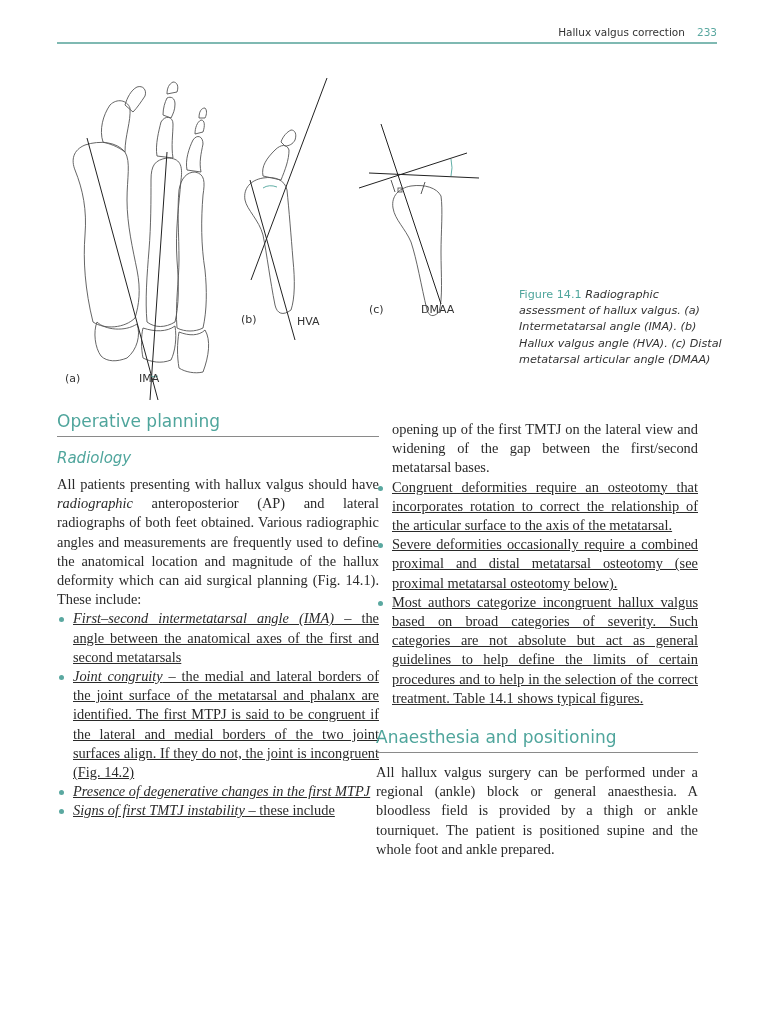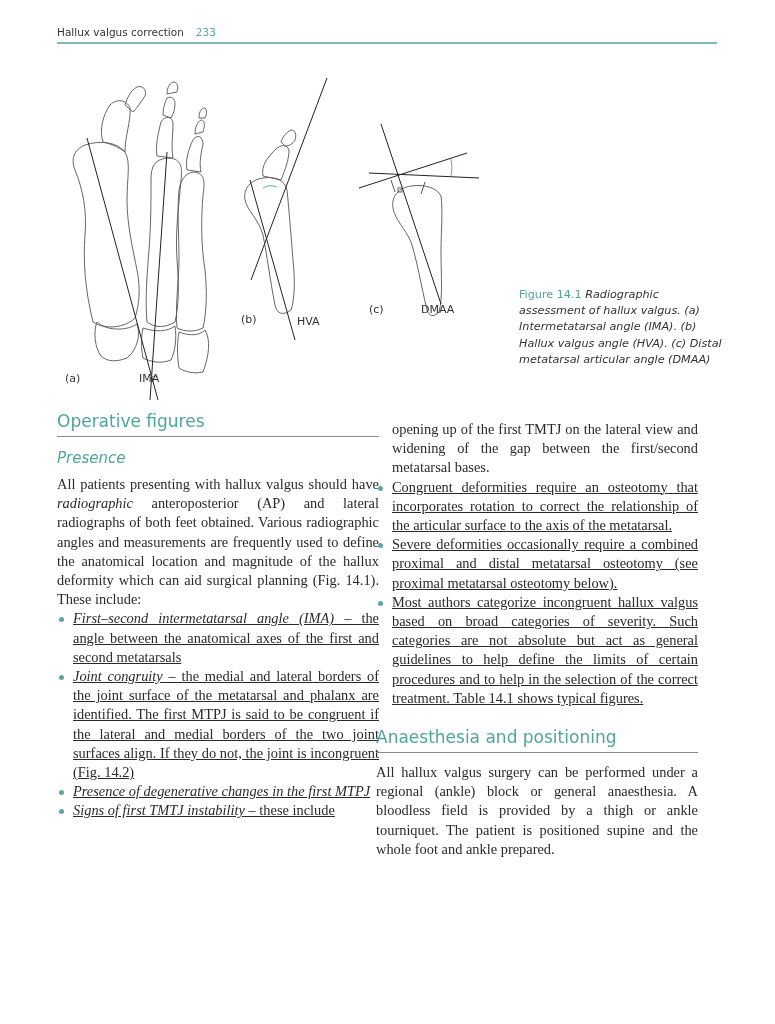--- a/index.html
+++ b/index.html
@@ -1,17 +1,17 @@
 <!DOCTYPE html>
 <html><head>
 <meta charset="utf-8">
 <style>
   html, body { margin:0; padding:0; background:#fff; }
   body { width:775px; height:1024px; position:relative; overflow:hidden; font-family:"Liberation Serif", serif; color:#2a2a2a; }
-  .running-head { position:absolute; top:26px; left:57px; width:660px; height:16px; font-family:"DejaVu Sans", sans-serif; font-size:10.5px; color:#333; }
+  .running-head { position:absolute; top:26px; left:57px; width:660px; height:16px; text-align:right; font-family:"DejaVu Sans", sans-serif; font-size:10.5px; color:#333; }
   .running-head .pg { color:#5aa8a0; margin-left:12px; }
   .head-rule { position:absolute; top:42px; left:57px; width:660px; height:2px; background:#7fb9b2; }
   .figure { position:absolute; top:60px; left:55px; width:470px; height:340px; }
   .figure svg { width:100%; height:100%; }
   .fig-label { font-family:"DejaVu Sans", sans-serif; font-size:11px; fill:#333; }
   .caption { position:absolute; left:519px; top:287px; width:205px; font-family:"DejaVu Sans", sans-serif; font-size:11.2px; line-height:16.2px; color:#333; font-style:italic; }
   .caption .fnum { color:#4fa59c; font-style:normal; }
   .col { position:absolute; width:322px; font-size:14.4px; line-height:19.2px; text-align:justify; }
   .col.left { left:57px; top:410px; }
   .col.right { left:376px; top:420px; }
@@ -90,22 +90,22 @@
     <text class="fig-label" x="366" y="253" stroke="none">DMAA</text>
   </svg>
 </div>
 
 <div class="caption">
   <span class="fnum">Figure 14.1</span>
   <span>Radiographic assessment of hallux valgus. (a) Intermetatarsal angle (IMA). (b) Hallux valgus angle (HVA). (c) Distal metatarsal articular angle (DMAA)</span>
 </div>
 
 <div class="col left">
-  <div class="h2">Operative figures</div>
-  <div class="h3">Presence</div>
+  <div class="h2">Operative planning</div>
+  <div class="h3">Radiology</div>
   <p><span>All patients presenting with hallux valgus should have </span><span class="i">radiographic</span><span> anteroposterior (AP) and lateral radiographs of both feet obtained. Various radiographic angles and measurements are frequently used to define the anatomical location and magnitude of the hallux deformity which can aid surgical planning (Fig. 14.1). These include:</span></p>
   <ul>
     <li><span class="i">First–second intermetatarsal angle (IMA)</span><span> – the angle between the anatomical axes of the first and second metatarsals</span></li>
     <li><span class="i">Joint congruity</span><span> – the medial and lateral borders of the joint surface of the metatarsal and phalanx are identified. The first MTPJ is said to be congruent if the lateral and medial borders of the two joint surfaces align. If they do not, the joint is incongruent (Fig. 14.2)</span></li>
     <li><span class="i">Presence of degenerative changes in the first MTPJ</span><span></span></li>
     <li><span class="i">Signs of first TMTJ instability</span><span> – these include</span></li>
   </ul>
 </div>
 
 <div class="col right">

